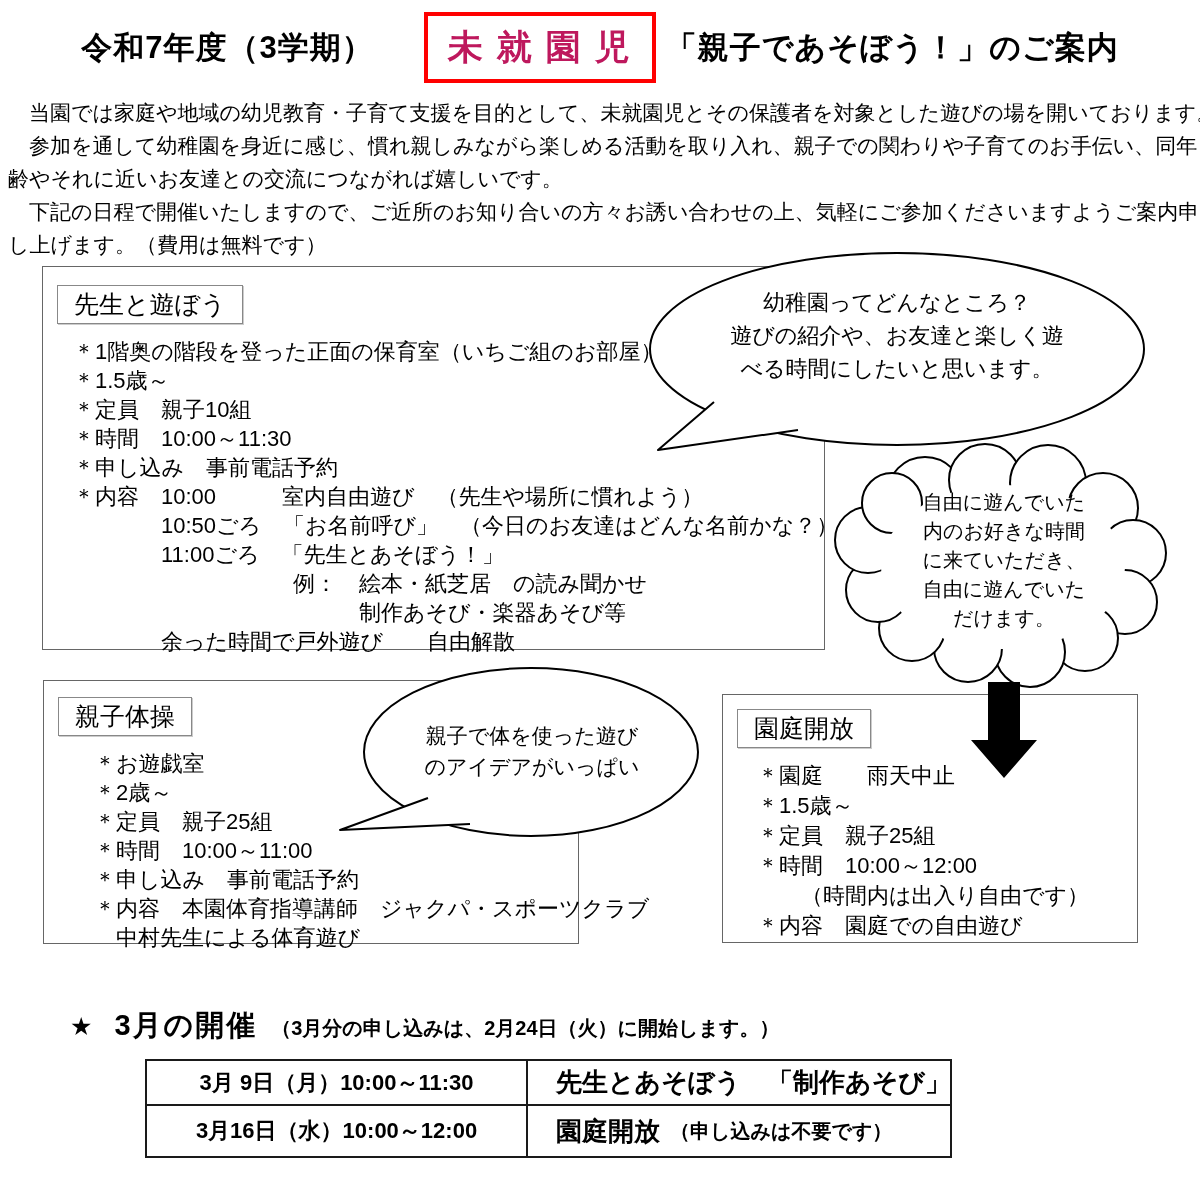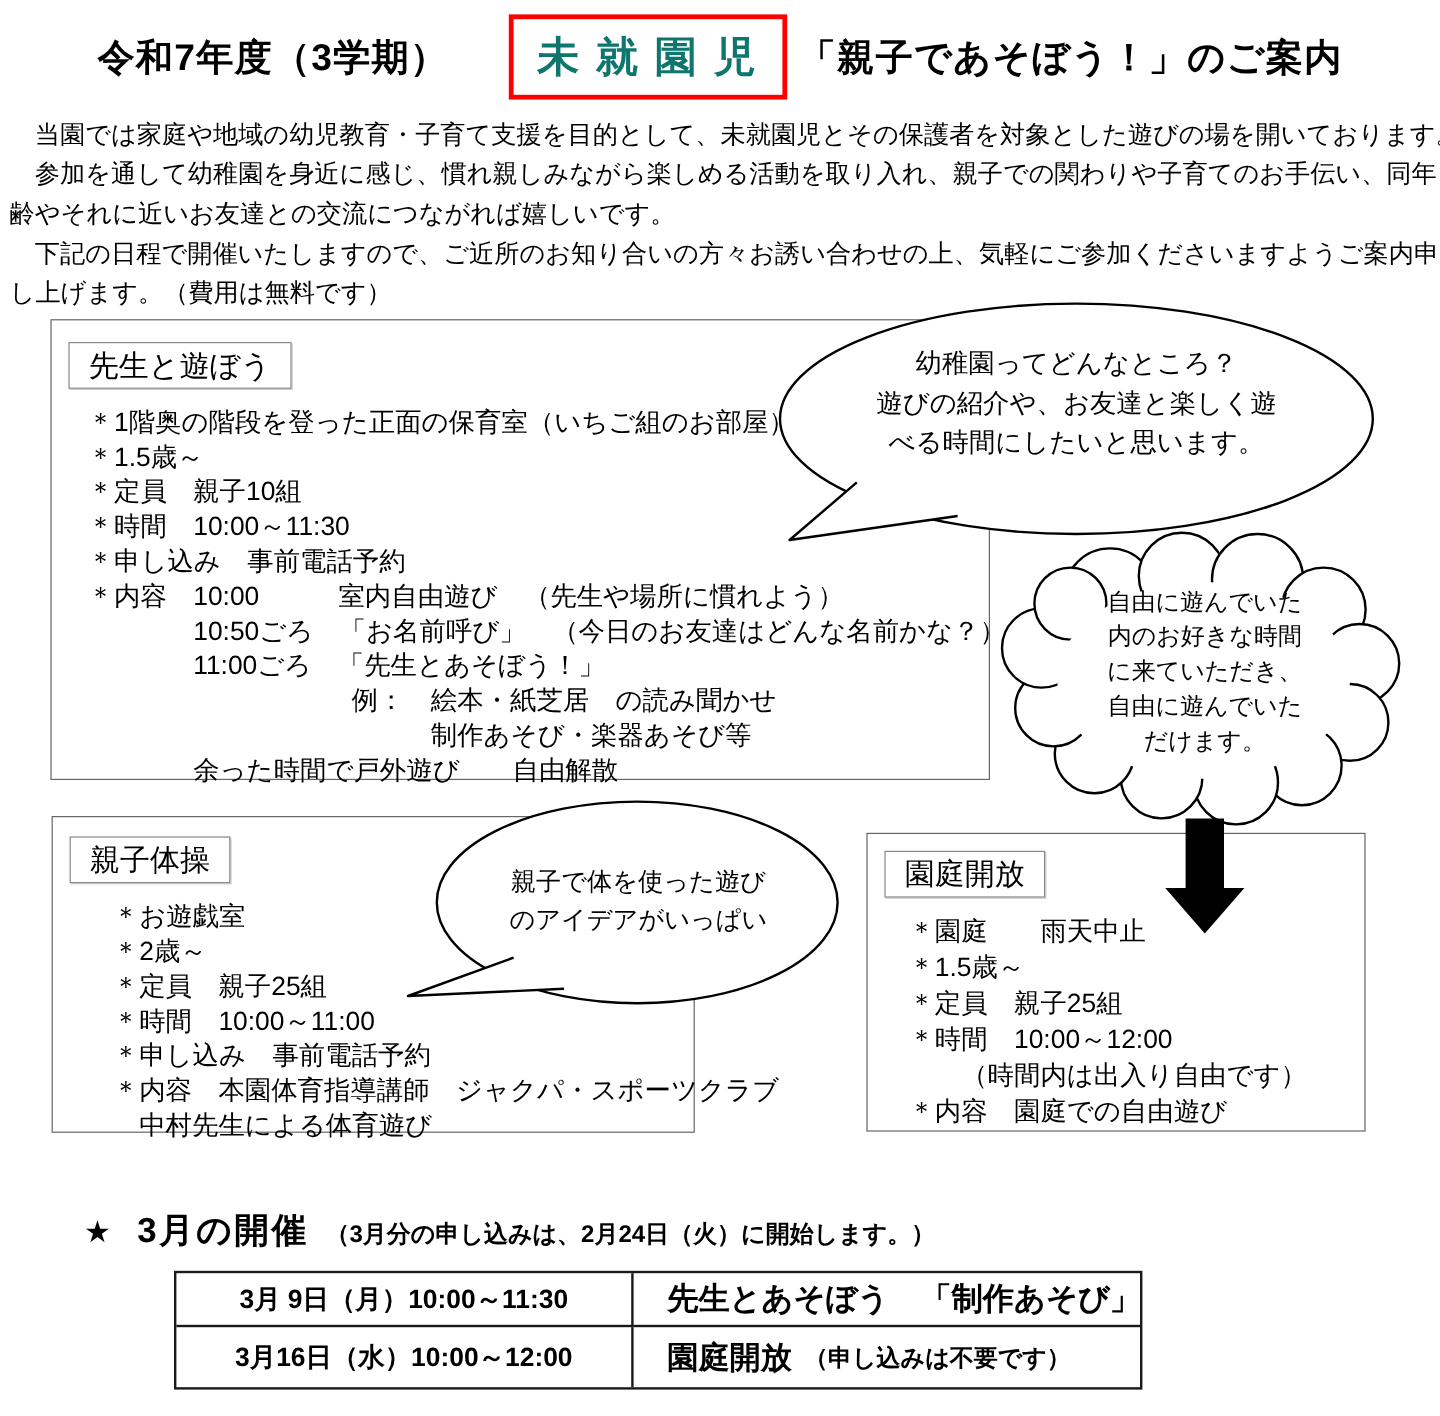--- a/index.html
+++ b/index.html
@@ -8,21 +8,21 @@
     font-family:"Liberation Sans","DejaVu Sans",sans-serif;color:#000;overflow:hidden;
   }
   .pre{white-space:pre;}
   
   .title-row{
     position:absolute;top:12px;left:0;width:100%;
     display:flex;justify-content:center;align-items:center;gap:10px;
     font-weight:900;font-size:31px;letter-spacing:1px;
   }
   .hl-box{
-    border:4px solid #ff0000;color:#0f766e;background:#fff;
+    border:4px solid #ff0000;color:#be185d;background:#fff;
     font-size:35px;font-weight:900;padding:8px 8px 8px 20px;letter-spacing:14px;margin-left:40px;
   }
   
   .intro{position:absolute;top:96px;left:8px;width:1188px;font-size:21px;line-height:33px;}
   
   .box{position:absolute;border:1px solid #666;background:transparent;z-index:1;box-sizing:border-box;}
   .box1{left:42px;top:266px;width:783px;height:384px;padding:18px 0 0 14px;}
   .box2{left:43px;top:680px;width:536px;height:264px;padding:16px 0 0 14px;}
   .box3{left:722px;top:694px;width:416px;height:249px;padding:14px 0 0 14px;}
   .box-head{

